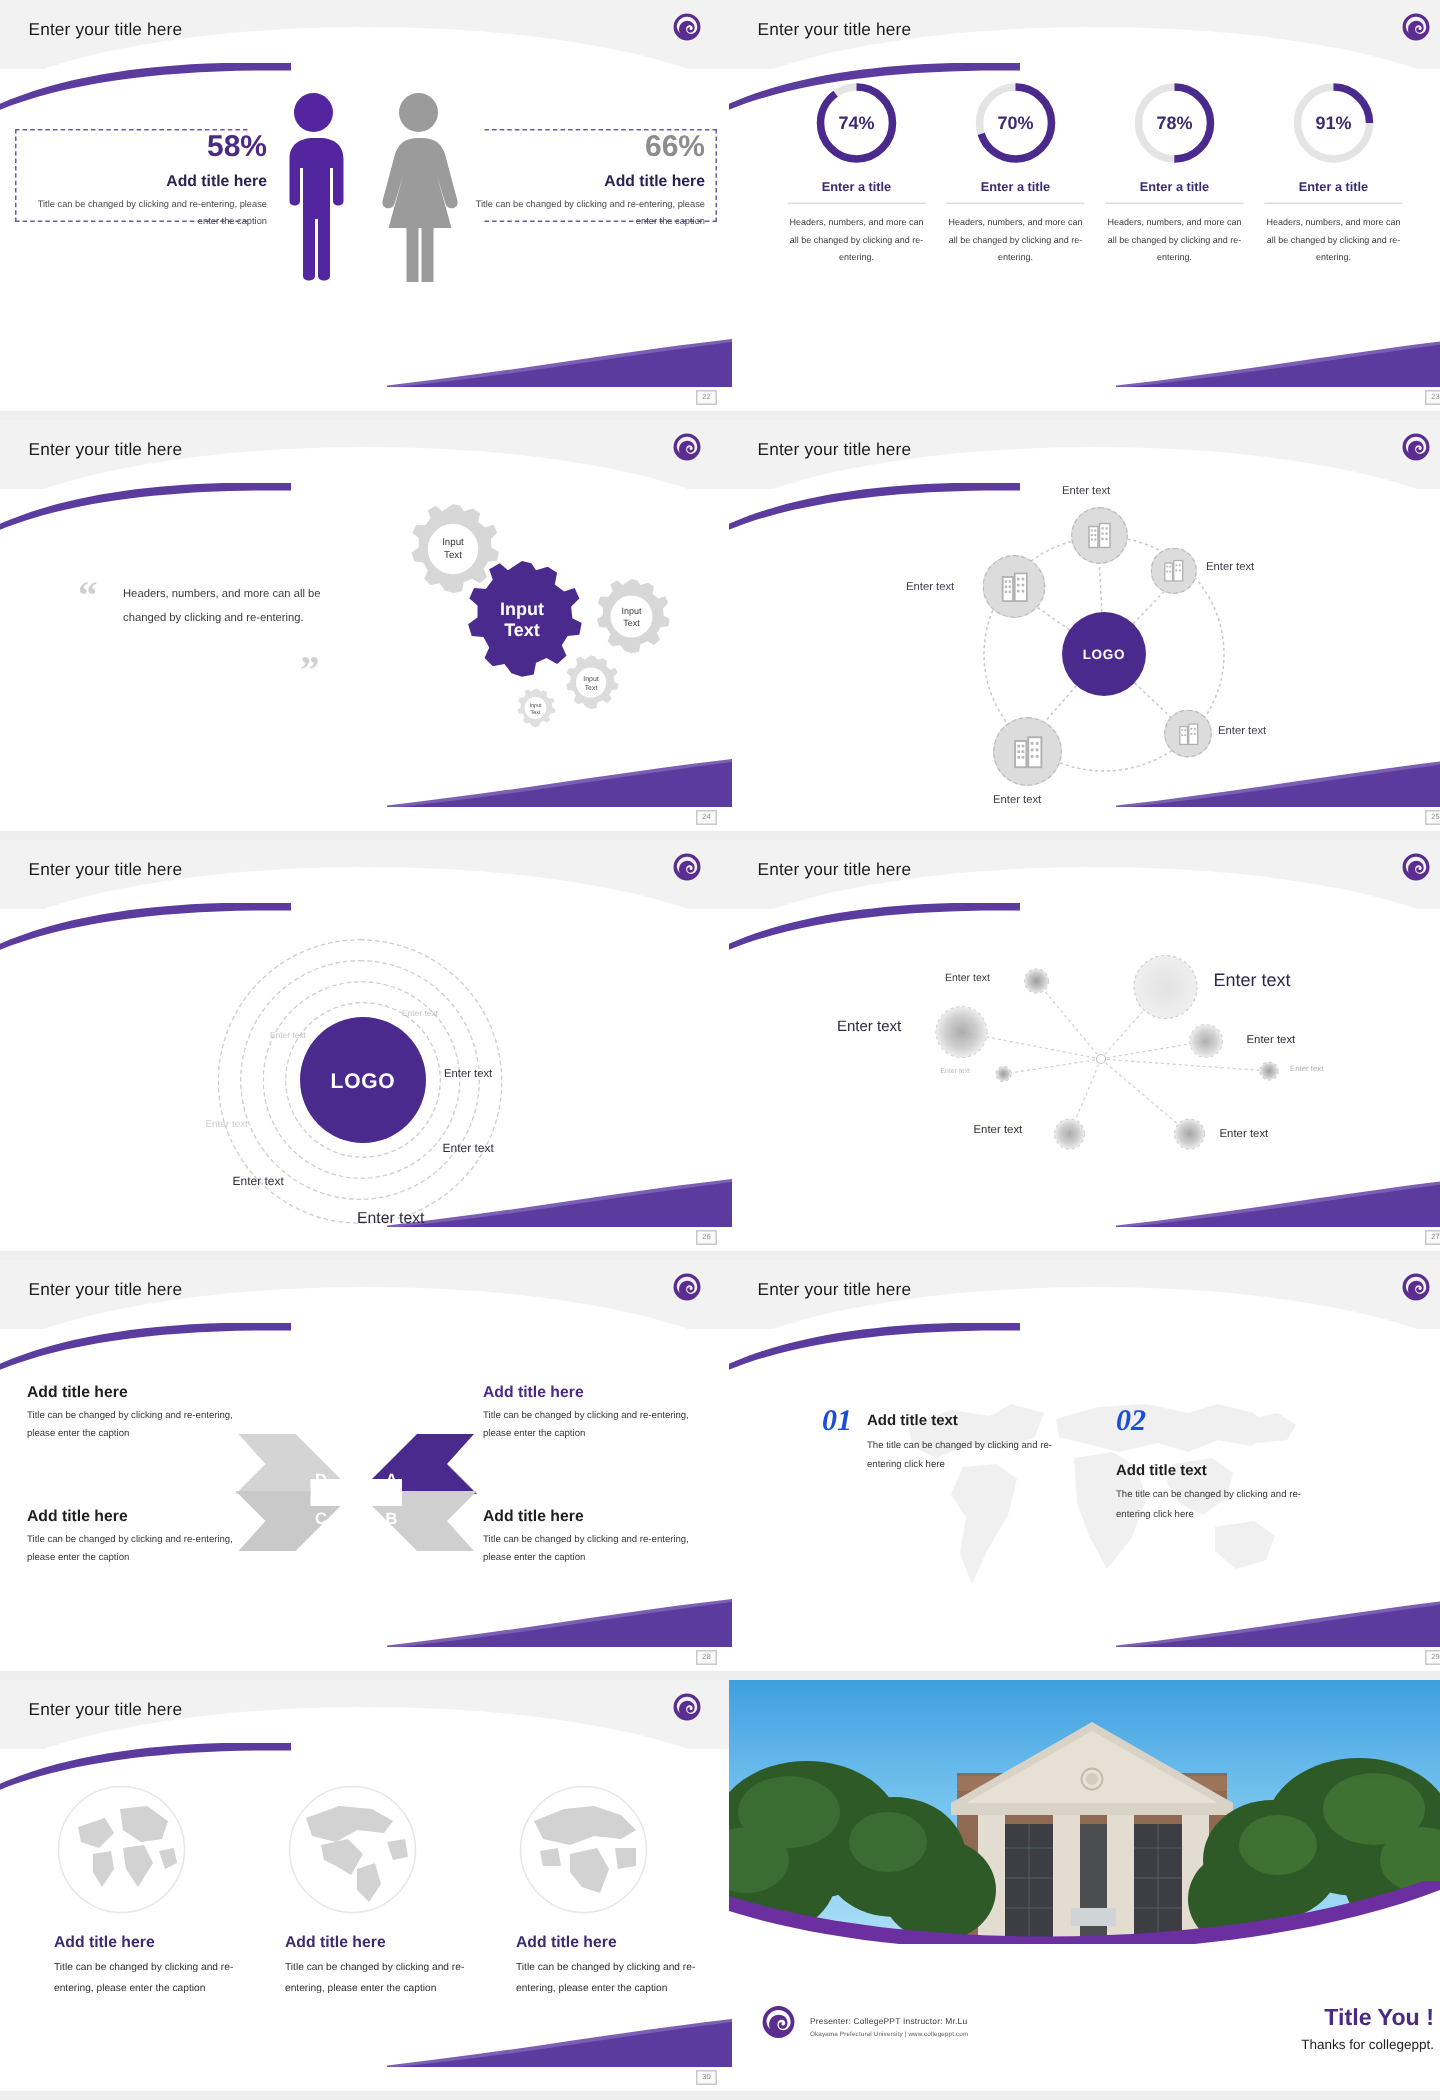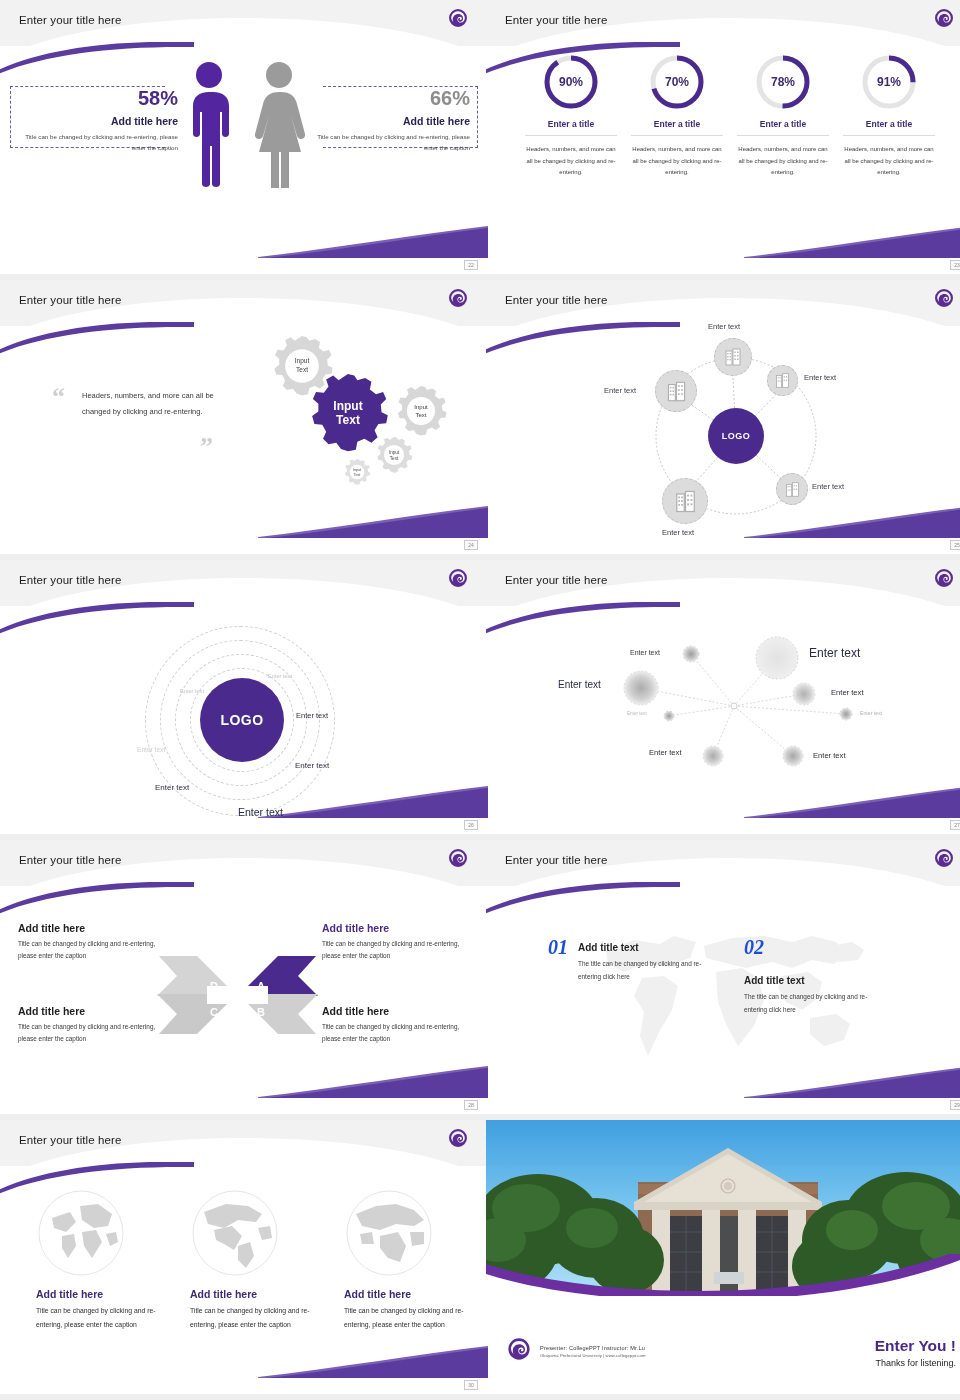--- a/index.html
+++ b/index.html
@@ -228,21 +228,21 @@
         </svg>
     </div>
     <div class="body">
       <div class="donuts">
         <div class="donut-col">
           <div class="donut">
             <svg width="60" height="60" viewBox="0 0 60 60">
               <circle cx="30" cy="30" r="24" fill="none" stroke="#e4e4e4" stroke-width="5"></circle>
               <circle cx="30" cy="30" r="24" fill="none" stroke="#4b2a8e" stroke-width="5" stroke-dasharray="135.7 150.8" stroke-linecap="butt" transform="rotate(-90 30 30)"></circle>
             </svg>
-            <div class="donut-val">90%</div>
+            <div class="donut-val">74%</div>
           </div>
           <div class="donut-title">Enter a title</div>
           <div class="donut-desc">Headers, numbers, and more can all be changed by clicking and re-entering.</div>
         </div>
         <div class="donut-col">
           <div class="donut">
             <svg width="60" height="60" viewBox="0 0 60 60">
               <circle cx="30" cy="30" r="24" fill="none" stroke="#e4e4e4" stroke-width="5"></circle>
               <circle cx="30" cy="30" r="24" fill="none" stroke="#4b2a8e" stroke-width="5" stroke-dasharray="105.6 150.8" transform="rotate(-90 30 30)"></circle>
             </svg>
@@ -854,22 +854,22 @@
           <ellipse cx="366" cy="110" rx="26" ry="20"></ellipse>
           <ellipse cx="462" cy="120" rx="28" ry="22"></ellipse>
         </g>
       </svg>
       <svg width="474" height="60" viewBox="0 0 474 60" style="position:absolute;left:0;bottom:-18px;">
         <path d="M0 16 C120 54 340 54 474 2 L474 60 L0 60 Z" fill="#ffffff"></path>
         <path d="M0 10 C120 48 340 48 474 -4 L474 6 C340 58 120 58 0 20 Z" fill="#6b2fa0"></path>
       </svg>
     </div>
     <div style="position:absolute;right:18px;bottom:26px;width:240px;">
-      <div class="thanks-big">Enter You !</div>
-      <div class="thanks-sub">Thanks for listening.</div>
+      <div class="thanks-big">Title You !</div>
+      <div class="thanks-sub">Thanks for collegeppt.</div>
     </div>
     <div style="position:absolute;left:20px;bottom:28px;display:flex;align-items:center;gap:8px;">
       <div>
         <svg width="26" height="26" viewBox="0 0 22 22">
             <path d="M11 2a9 9 0 1 0 0 18 9 9 0 0 0 0-18zm0 2.2c3.8 0 6.8 3 6.8 6.8 0 2.6-1.8 4.6-4.1 4.6-1.9 0-3.3-1.4-3.3-3.2 0-1.5 1.1-2.6 2.5-2.6 1.1 0 1.9.8 1.9 1.8 0 .8-.5 1.4-1.2 1.4-.5 0-.9-.3-.9-.8 0-.4.2-.7.6-.8-.2-.2-.5-.3-.8-.3-.8 0-1.4.7-1.4 1.6 0 1.2.9 2.1 2.2 2.1 1.6 0 2.8-1.4 2.8-3.3 0-2.6-2.1-4.6-4.9-4.6-3.1 0-5.5 2.4-5.5 5.6 0 1 .2 1.9.6 2.7A6.77 6.77 0 0 1 4.2 11c0-3.8 3-6.8 6.8-6.8z" fill="#5b2d91"></path>
           </svg>
       </div>
       <div style="padding-top:1px;">
         <div class="presenter-1">Presenter: CollegePPT   Instructor: Mr.Lu</div>
         <div class="presenter-2">Okayama Prefectural University  |  www.collegeppt.com</div>

